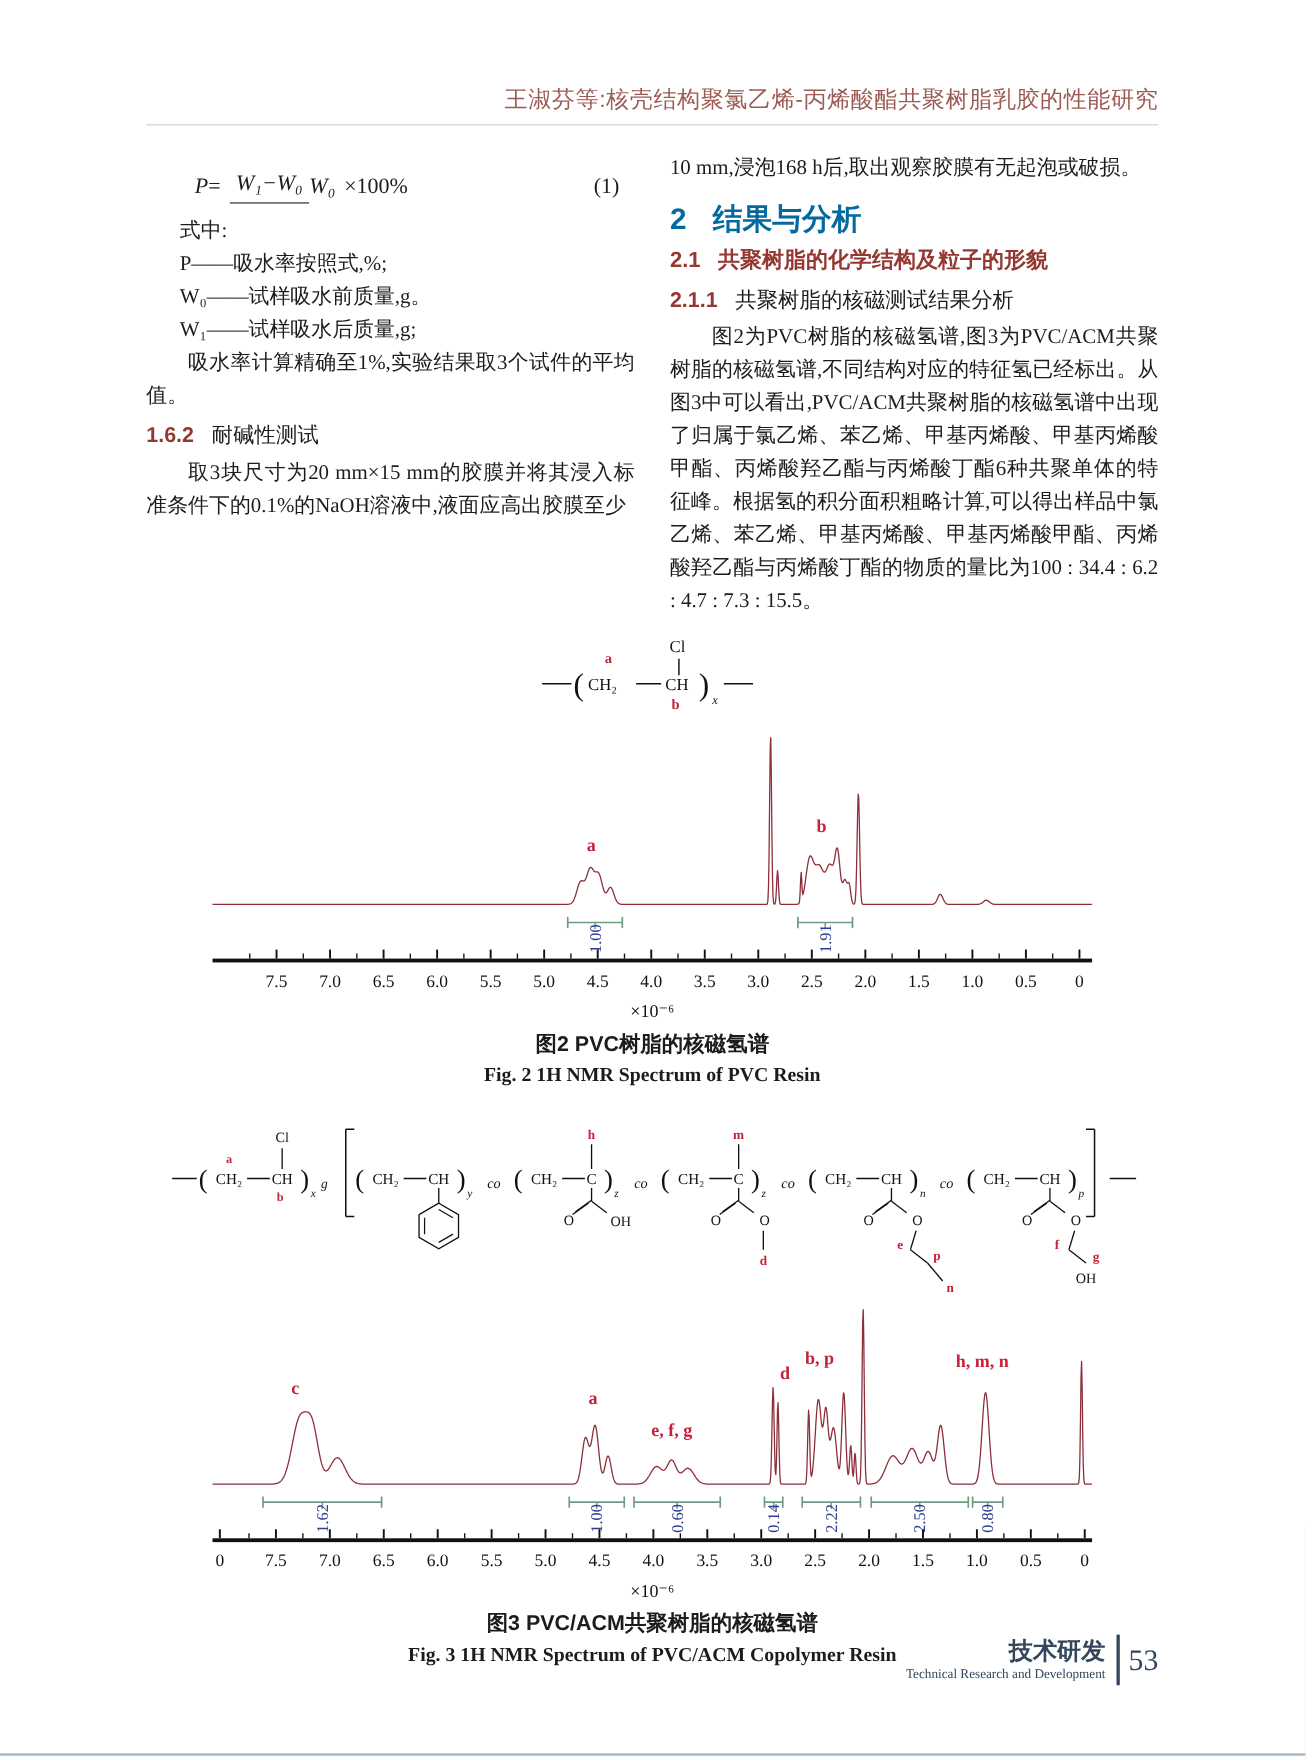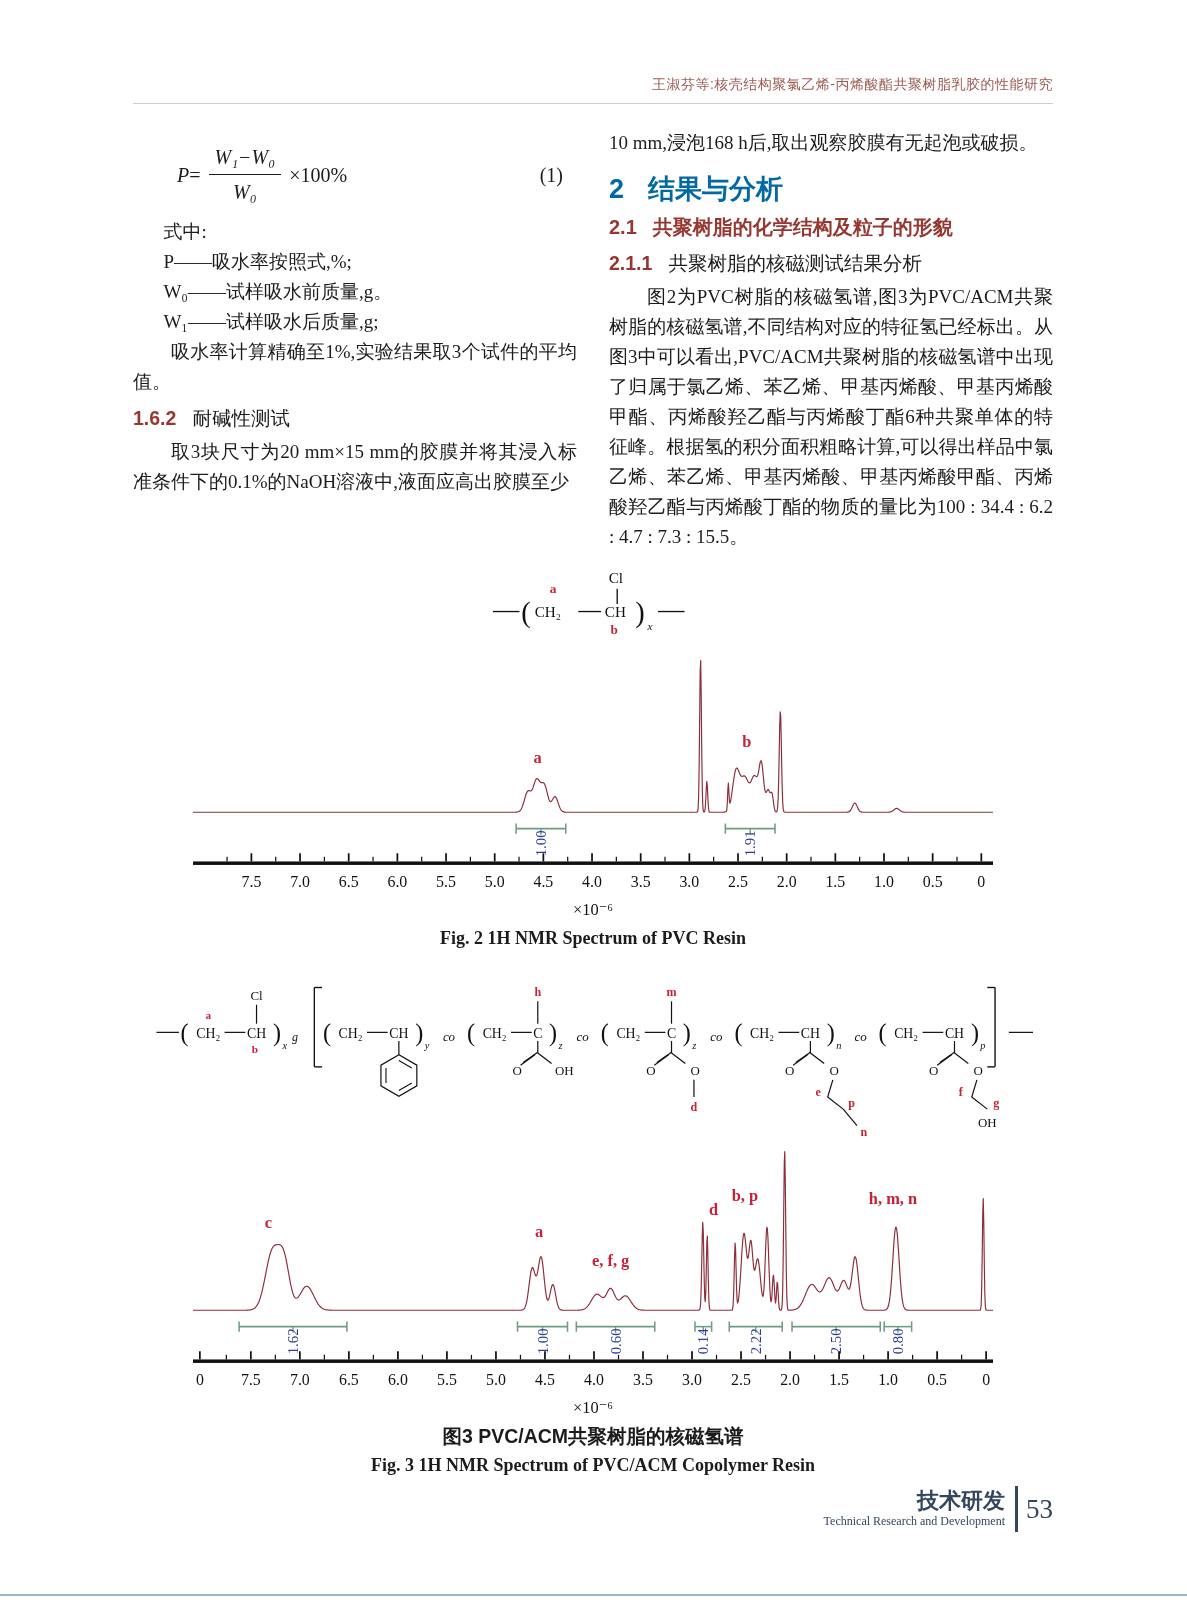--- a/index.html
+++ b/index.html
@@ -1,27 +1,27 @@
 <!DOCTYPE html>
 <html><head>
 <meta charset="utf-8">
 <style>
   html,body{margin:0;padding:0;background:#e8e8e8;}
   .page{position:relative;width:1187px;height:1600px;background:#ffffff;overflow:hidden;
         font-family:"Liberation Serif","DejaVu Serif",serif;color:#1c1c1c;}
   .content{position:absolute;left:133px;top:0;width:920px;}
-  .running-head{padding-top:76px;text-align:right;font-size:14px;
+  .running-head{padding-top:76px;text-align:right;font-size:21px;
         font-family:"Liberation Sans","DejaVu Sans",sans-serif;color:#9c5b54;letter-spacing:.5px;}
   .head-rule{border:none;border-top:1.5px solid #cccccc;margin:9px 0 0 0;}
   .cols{display:flex;gap:32px;margin-top:24px;}
   .col{width:444px;font-size:19px;line-height:30px;text-align:justify;}
   .ind{text-indent:2em;}
   .formula-row{display:flex;align-items:center;margin:14px 0 10px 2.2em;font-size:20px;}
   .formula-row .fvar{font-style:italic;}
-  .frac{display:inline-flex;flex-direction:column;text-align:center;margin:0 8px;font-style:italic;vertical-align:middle;}
+  .frac{display:inline-flex;flex-direction:row;text-align:center;margin:0 8px;font-style:italic;vertical-align:middle;}
   .frac .num{padding:0 6px 2px 6px;border-bottom:1.6px solid #1c1c1c;}
   .frac .den{padding-top:2px;}
   .eq-no{margin-left:auto;margin-right:14px;font-style:normal;}
   .where{padding-left:1.6em;}
   .def-line{padding-left:1.6em;font-style:normal;}
   .sec-h{font-family:"Liberation Sans","DejaVu Sans",sans-serif;font-size:19.5px;margin:6px 0 4px 0;}
   .sec-h .num{color:#963832;font-weight:bold;margin-right:16px;}
   .h1row{margin:16px 0 8px 0;font-family:"Liberation Sans","DejaVu Sans",sans-serif;
          color:#0369a1;font-weight:bold;font-size:27px;}
   .h1row .num{margin-right:24px;}
@@ -165,20 +165,21 @@
           <line x1="412.7737226277373" y1="212" x2="412.7737226277373" y2="207.5" stroke="#111111" stroke-width="1.2"></line>
           <line x1="460.2189781021898" y1="212" x2="460.2189781021898" y2="207.5" stroke="#111111" stroke-width="1.2"></line>
           <line x1="507.66423357664235" y1="212" x2="507.66423357664235" y2="207.5" stroke="#111111" stroke-width="1.2"></line>
           <line x1="555.1094890510949" y1="212" x2="555.1094890510949" y2="207.5" stroke="#111111" stroke-width="1.2"></line>
           <line x1="602.5547445255476" y1="212" x2="602.5547445255476" y2="207.5" stroke="#111111" stroke-width="1.2"></line>
           <line x1="650" y1="212" x2="650" y2="207.5" stroke="#111111" stroke-width="1.2"></line>
           <line x1="697.4452554744527" y1="212" x2="697.4452554744527" y2="207.5" stroke="#111111" stroke-width="1.2"></line>
           <line x1="744.8905109489052" y1="212" x2="744.8905109489052" y2="207.5" stroke="#111111" stroke-width="1.2"></line>
           <text x="390" y="264" font-size="16" fill="#111" font-family="&quot;Liberation Serif&quot;,&quot;DejaVu Serif&quot;,serif" text-anchor="middle">×10⁻⁶</text>
         </svg>
+      <div class="cap-zh">图2  PVC树脂的核磁氢谱</div>
       <div class="cap-en">Fig. 2  1H NMR Spectrum of PVC Resin</div>
     </div>
 
     <div class="figure" style="margin-top:16px;">
       <svg id="struct3" class="struct-svg" width="880" height="177" viewBox="0 0 1020 205">
           <line x1="4" y1="78" x2="30" y2="78" stroke="#111" stroke-width="1.4"></line>
           <text x="32" y="88" font-size="28" fill="#111" font-family="&quot;Liberation Serif&quot;,&quot;DejaVu Serif&quot;,serif">(</text>
           <text x="64" y="84" font-size="16" fill="#111" font-family="&quot;Liberation Serif&quot;,&quot;DejaVu Serif&quot;,serif" text-anchor="middle">CH₂</text>
           <line x1="83" y1="78" x2="107" y2="78" stroke="#111" stroke-width="1.4"></line>
           <text x="120" y="84" font-size="16" fill="#111" font-family="&quot;Liberation Serif&quot;,&quot;DejaVu Serif&quot;,serif" text-anchor="middle">CH</text>

